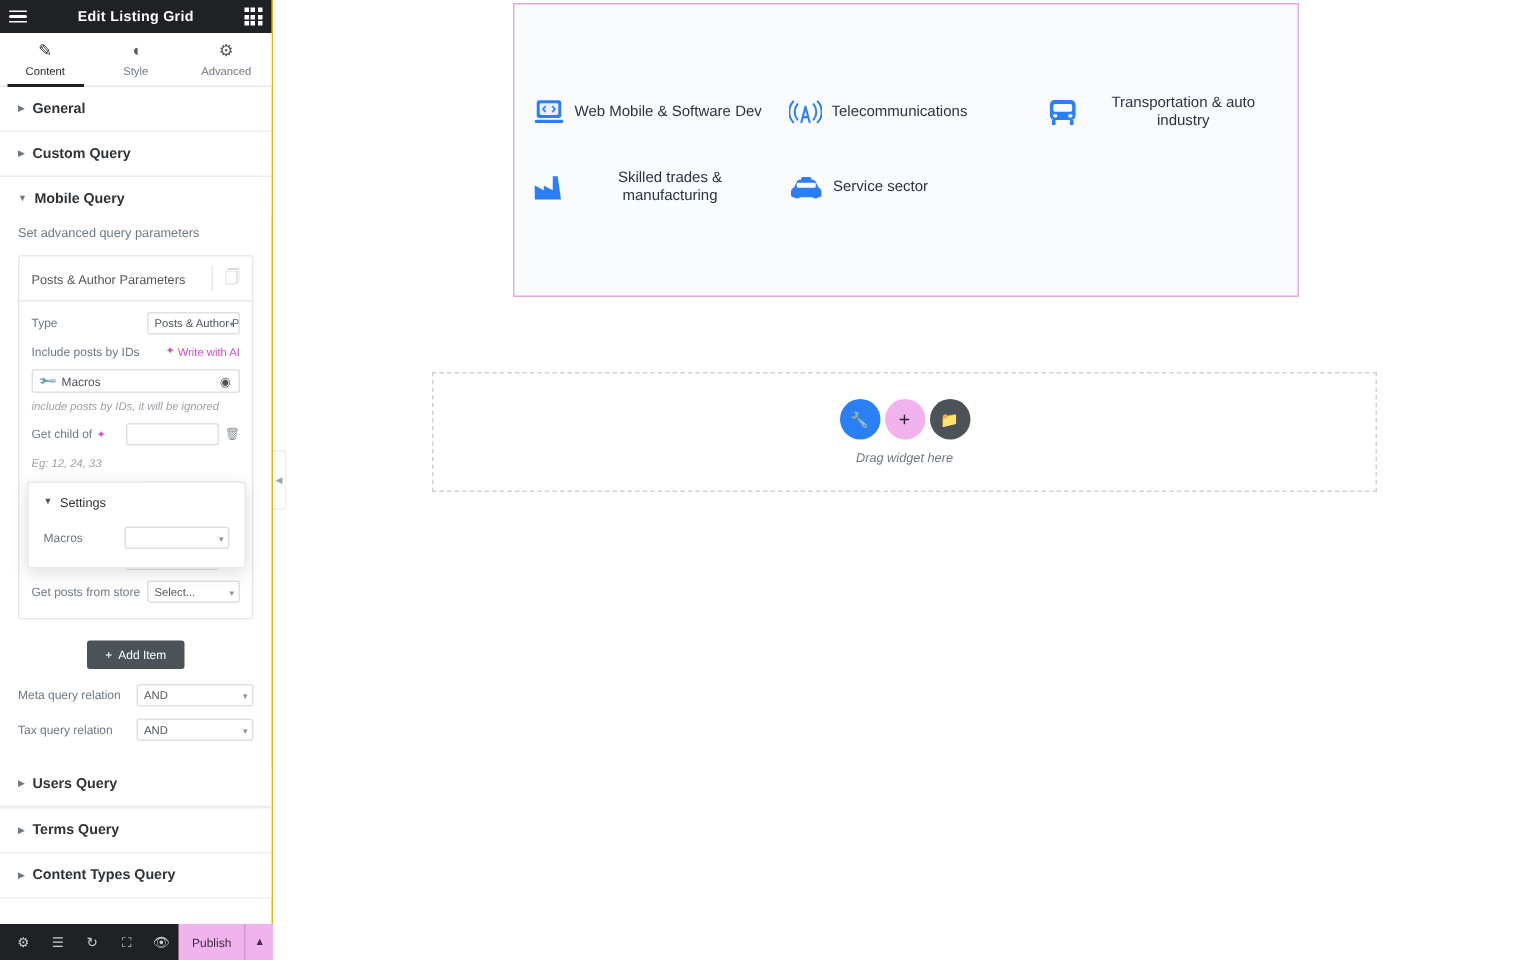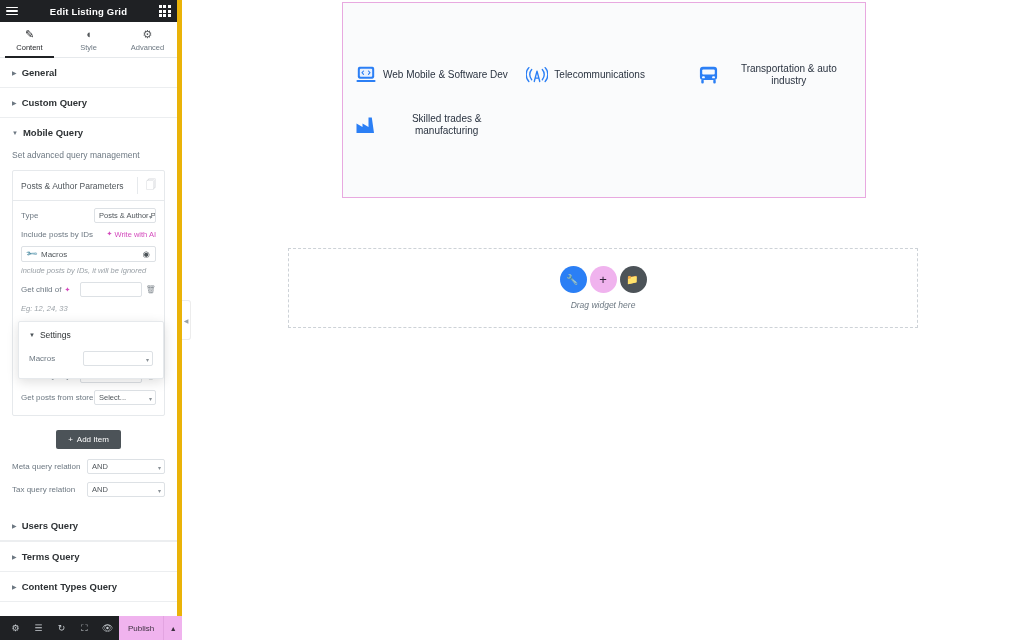--- a/index.html
+++ b/index.html
@@ -8,21 +8,21 @@
     width:1024px; height:640px; overflow:hidden;
     font-family:"Liberation Sans", sans-serif;
     background:#ffffff; color:#333;
     -webkit-font-smoothing:antialiased;
   }
   .app { position:relative; width:1024px; height:640px; display:flex; }
 
   
   .panel {
     width:182px; height:640px; background:#ffffff;
-    border-right:5px solid #eab308; position:relative;
+    border-right:1px solid #eab308; position:relative;
     display:flex; flex-direction:column;
   }
   .panel-header {
     height:22px; background:#1f2124; color:#fff;
     display:flex; align-items:center; justify-content:space-between;
     padding:0 6px; flex:none;
   }
   .panel-title { font-size:9.5px; font-weight:bold; letter-spacing:.2px; }
   .hamburger { display:flex; flex-direction:column; gap:2px; width:12px; cursor:pointer; }
   .hamburger i { display:block; height:1.5px; background:#fff; border-radius:1px; }
@@ -222,21 +222,21 @@
         <span class="caret">▶</span>
         <span class="stitle">Custom Query</span>
       </div>
 
       <div class="section open">
         <span class="caret">▼</span>
         <span class="stitle">Mobile Query</span>
       </div>
 
       <div class="section-content">
-        <div class="desc">Set advanced query management</div>
+        <div class="desc">Set advanced query parameters</div>
 
         <div class="repeater">
           <div class="rep-head">
             <span class="rep-title">Posts &amp; Author Parameters</span>
             <span class="rep-copy">🗍</span>
           </div>
 
           <div class="rep-body">
 
             <div class="frow">
@@ -426,20 +426,32 @@
 
         <div class="card">
           <span class="cicon">
             <svg width="22" height="18" viewBox="0 0 22 18" fill="#2b7ff5">
               <path d="M1.5 17V7.6l6 3.3V7.6l6 3.3V1.5h3.3L19 17H1.5z"></path>
             </svg>
           </span>
           <span class="clabel">Skilled trades &amp; manufacturing</span>
         </div>
 
+        <div class="card">
+          <span class="cicon">
+            <svg width="23" height="17" viewBox="0 0 24 17" fill="#2b7ff5">
+              <rect x="8.4" y="0.6" width="7.2" height="2.6" rx="1.1"></rect>
+              <path d="M3.4 8.2 5.6 3.6c.3-.7 1-1.1 1.8-1.1h9.2c.8 0 1.5.4 1.8 1.1l2.2 4.6c1.2.4 2 1.5 2 2.8v2.4c0 .7-.6 1.3-1.3 1.3H2.7c-.7 0-1.3-.6-1.3-1.3V11c0-1.3.8-2.4 2-2.8z"></path>
+              <rect x="5.4" y="4.6" width="13.2" height="3.6" rx="1" fill="#f7fafe"></rect>
+              <circle cx="5.6" cy="13.4" r="2.3"></circle>
+              <circle cx="18.4" cy="13.4" r="2.3"></circle>
+            </svg>
+          </span>
+          <span class="clabel">Service sector</span>
+        </div>
 
       </div>
     </div>
 
     <div class="dropzone">
       <div class="dz-buttons">
         <div class="dzb blue">🔧</div>
         <div class="dzb pink">+</div>
         <div class="dzb dark">📁</div>
       </div>

